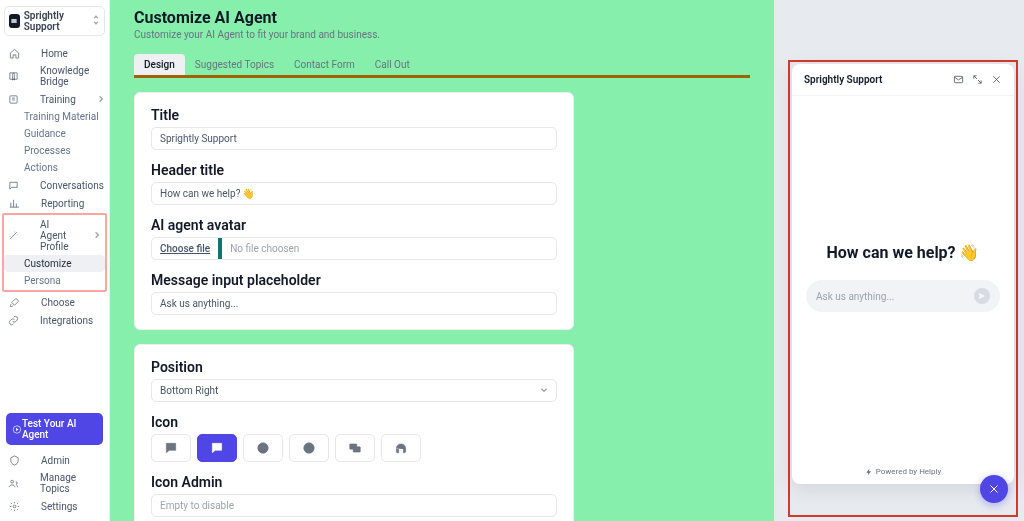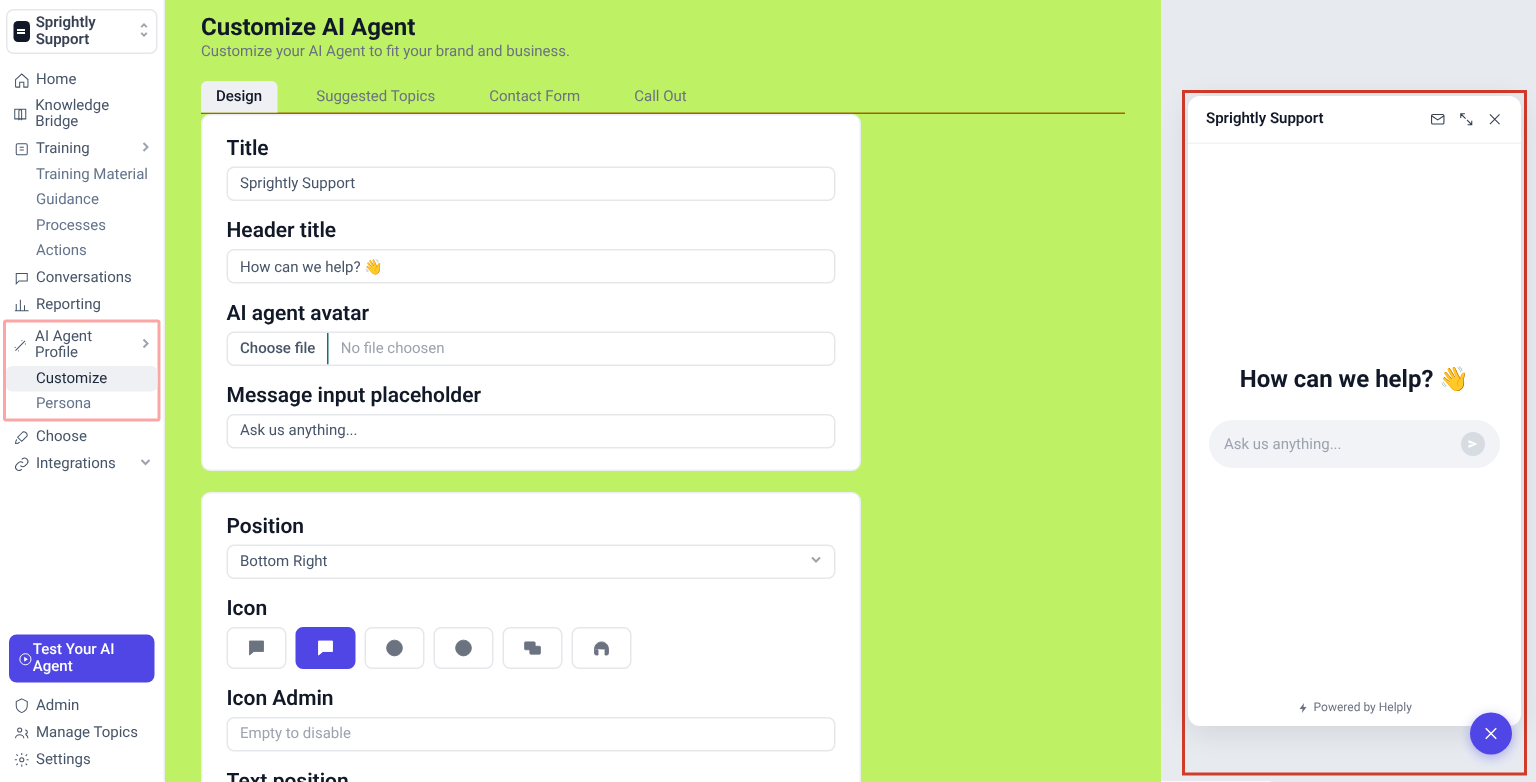--- a/index.html
+++ b/index.html
@@ -39,21 +39,21 @@
     width: 14px; height: 14px;
     background: #111827;
     border-radius: 3px;
     display: flex; align-items: center; justify-content: center;
   }
   .org-logo svg { width: 8px; height: 8px; fill: #fff; }
   .org-switch .spacer { flex: 1; }
   .nav-item, .nav-subitem {
     display: flex;
     align-items: center;
-    gap: 4px;
+    gap: 21px;
     padding: 3px 4px;
     border-radius: 4px;
     font-size: 10px;
     color: #475569;
     cursor: pointer;
   }
   .nav-item .nav-icon {
     width: 12px; height: 12px;
     display: flex; align-items: center; justify-content: center;
   }
@@ -86,30 +86,31 @@
     gap: 0;
     cursor: pointer;
     justify-content: center;
     font-weight: 500;
   }
   .test-btn svg { width: 11px; height: 11px; stroke: #fff; fill: none; stroke-width: 1.6; }
 
   
   .main {
     flex: 1;
-    background: #bef264;
+    background: #86efac;
     padding: 8px 24px;
     overflow-y: auto;
   }
   .page-title { font-size: 16px; font-weight: 700; color: #111827; margin: 0 0 2px 0; }
   .page-sub { font-size: 10px; color: #6b7280; margin-bottom: 14px; }
   .tabs {
     display: flex;
-    gap: 16px;
-    border-bottom: 1px solid #a16207;
+    gap: 0;
+    border-bottom: 3px solid #a16207;
+    margin-bottom: 14px;
   }
   .tab {
     padding: 5px 10px;
     font-size: 10px;
     color: #6b7280;
     border-radius: 4px 4px 0 0;
     cursor: pointer;
   }
   .tab.active { background: #eef0f3; color: #111827; font-weight: 500; }
   .card {
@@ -136,21 +137,21 @@
   .text-input::placeholder { color: #9ca3af; }
   .select-input { display: flex; align-items: flex-start; justify-content: space-between; cursor: pointer; }
   .file-input {
     width: 100%;
     border: 1px solid #e5e7eb;
     border-radius: 5px;
     display: flex;
     font-size: 10px;
     overflow: hidden;
   }
-  .file-btn { padding: 5px 8px; border-right: 1px solid #0f766e; color: #475569; font-weight: 500; cursor: pointer; }
+  .file-btn { padding: 5px 8px; border-right: 4px solid #0f766e; color: #475569; font-weight: 500; cursor: pointer; text-decoration: underline; }
   .file-txt { padding: 5px 8px; color: #9ca3af; }
   .icon-row { display: flex; gap: 6px; }
   .icon-opt {
     width: 40px; height: 28px;
     border: 1px solid #e5e7eb;
     border-radius: 5px;
     display: flex; align-items: center; justify-content: center;
     cursor: pointer;
     background: #fff;
   }

